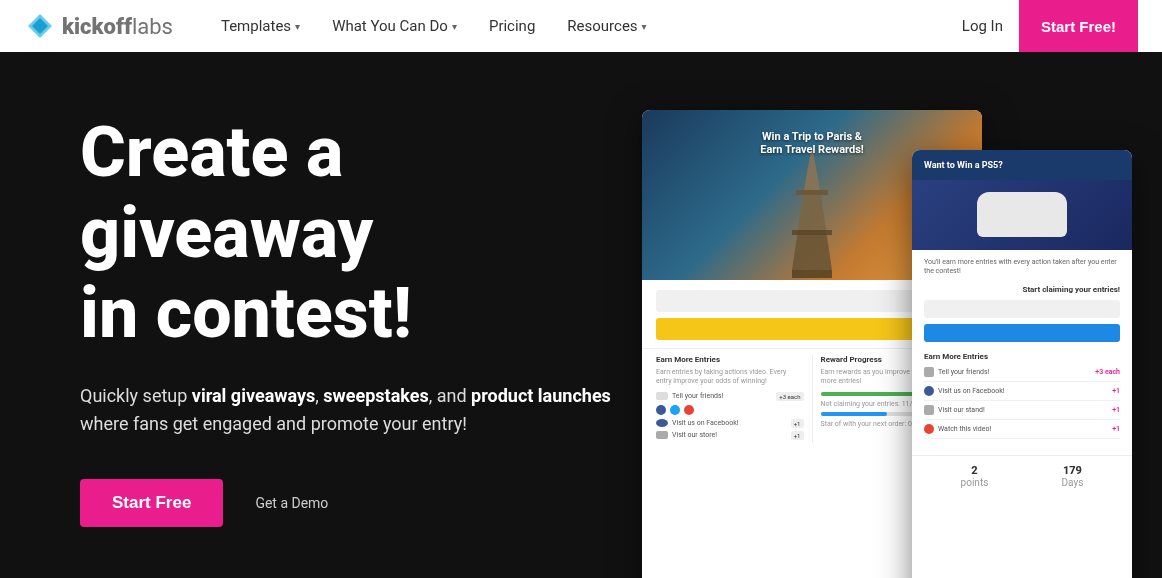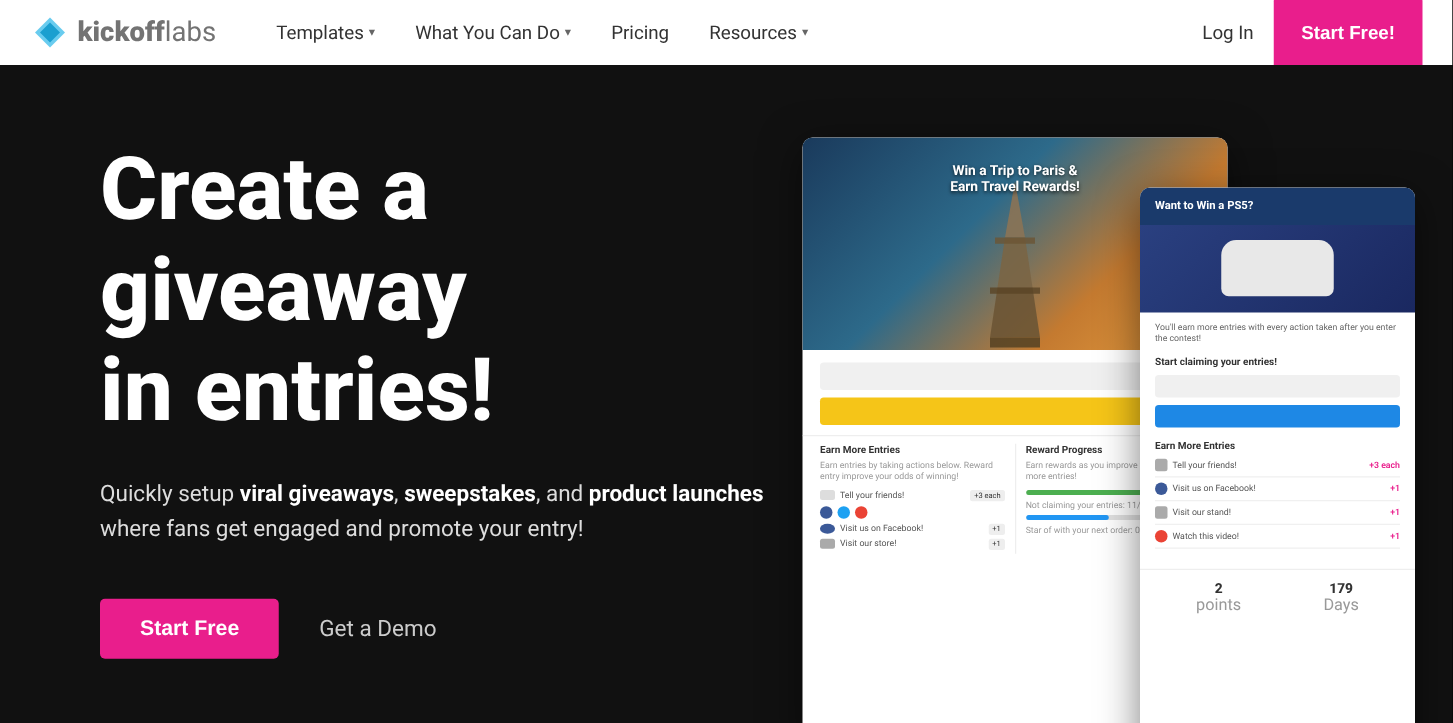--- a/index.html
+++ b/index.html
@@ -115,21 +115,21 @@
       background: #e91e8c;
       color: #fff;
       border: none;
       border-radius: 4px;
       padding: 14px 32px;
       font-size: 17px;
       font-weight: 600;
       cursor: pointer;
     }
     .hero-demo-link {
-      font-size: 18px;
+      font-size: 14px;
       color: #ccc;
       cursor: pointer;
       text-decoration: none;
     }
 
     
     .hero-mockup {
       position: absolute;
       right: 30px;
       top: 50%;
@@ -330,20 +330,21 @@
       font-size: 7px;
       color: #666;
       margin-bottom: 8px;
       line-height: 1.4;
     }
     .ps5-section-title {
       font-size: 8px;
       font-weight: 700;
       color: #333;
       margin-bottom: 6px;
+      text-align: right;
     }
     .ps5-email-input {
       width: 100%;
       height: 18px;
       background: #f0f0f0;
       border-radius: 3px;
       margin-bottom: 6px;
     }
     .ps5-enter-btn {
       width: 100%;
@@ -392,21 +393,21 @@
     }
     .ps5-footer-item {
       text-align: center;
     }
     .ps5-footer-num {
       font-size: 11px;
       font-weight: 800;
       color: #333;
     }
     .ps5-footer-label {
-      font-size: 13px;
+      font-size: 10px;
       color: #999;
     }
   </style>
 </head>
 <body>
 
 <nav>
   <div class="logo-area">
     <svg class="logo-icon" viewBox="0 0 32 32" fill="none" xmlns="http://www.w3.org/2000/svg">
       <polygon points="4,16 16,4 28,16 16,28" fill="#29b6e8" opacity="0.7"></polygon>
@@ -438,21 +439,21 @@
   <div class="nav-right">
     <a class="login-link">Log In</a>
     <button class="start-free-btn">Start Free!</button>
   </div>
 </nav>
 
 <section class="hero">
   <div class="hero-content">
     <h1 class="hero-title">
       <span>Create a giveaway</span><br>
-      <span>in entries!</span>
+      <span>in contest!</span>
     </h1>
     <p class="hero-subtitle">
       <span>Quickly setup </span><strong>viral giveaways</strong><span>, </span><strong>sweepstakes</strong><span>, and </span><strong>product launches</strong><span> where fans get engaged and promote your entry!</span>
     </p>
     <div class="hero-buttons">
       <button class="hero-start-btn">Start Free</button>
       <a class="hero-demo-link">Get a Demo</a>
     </div>
   </div>
 
@@ -476,21 +477,21 @@
       </div>
 
       <div class="mockup-entry-area">
         <div class="mockup-entry-input"></div>
         <div class="mockup-entry-btn"></div>
       </div>
 
       <div class="mockup-entries-section">
         <div class="mockup-earn">
           <div class="mockup-section-title">Earn More Entries</div>
-          <div class="mockup-section-desc">Earn entries by taking actions below. Reward entry improve your odds of winning!</div>
+          <div class="mockup-section-desc">Earn entries by taking actions video. Every entry improve your odds of winning!</div>
           <div class="mockup-action-row">
             <div class="mockup-action-icon"></div>
             <span>Tell your friends!</span>
             <span class="mockup-action-badge">+3 each</span>
           </div>
           <div class="mockup-social-icons">
             <div class="mockup-social-icon"></div>
             <div class="mockup-social-icon tw"></div>
             <div class="mockup-social-icon em"></div>
           </div>

